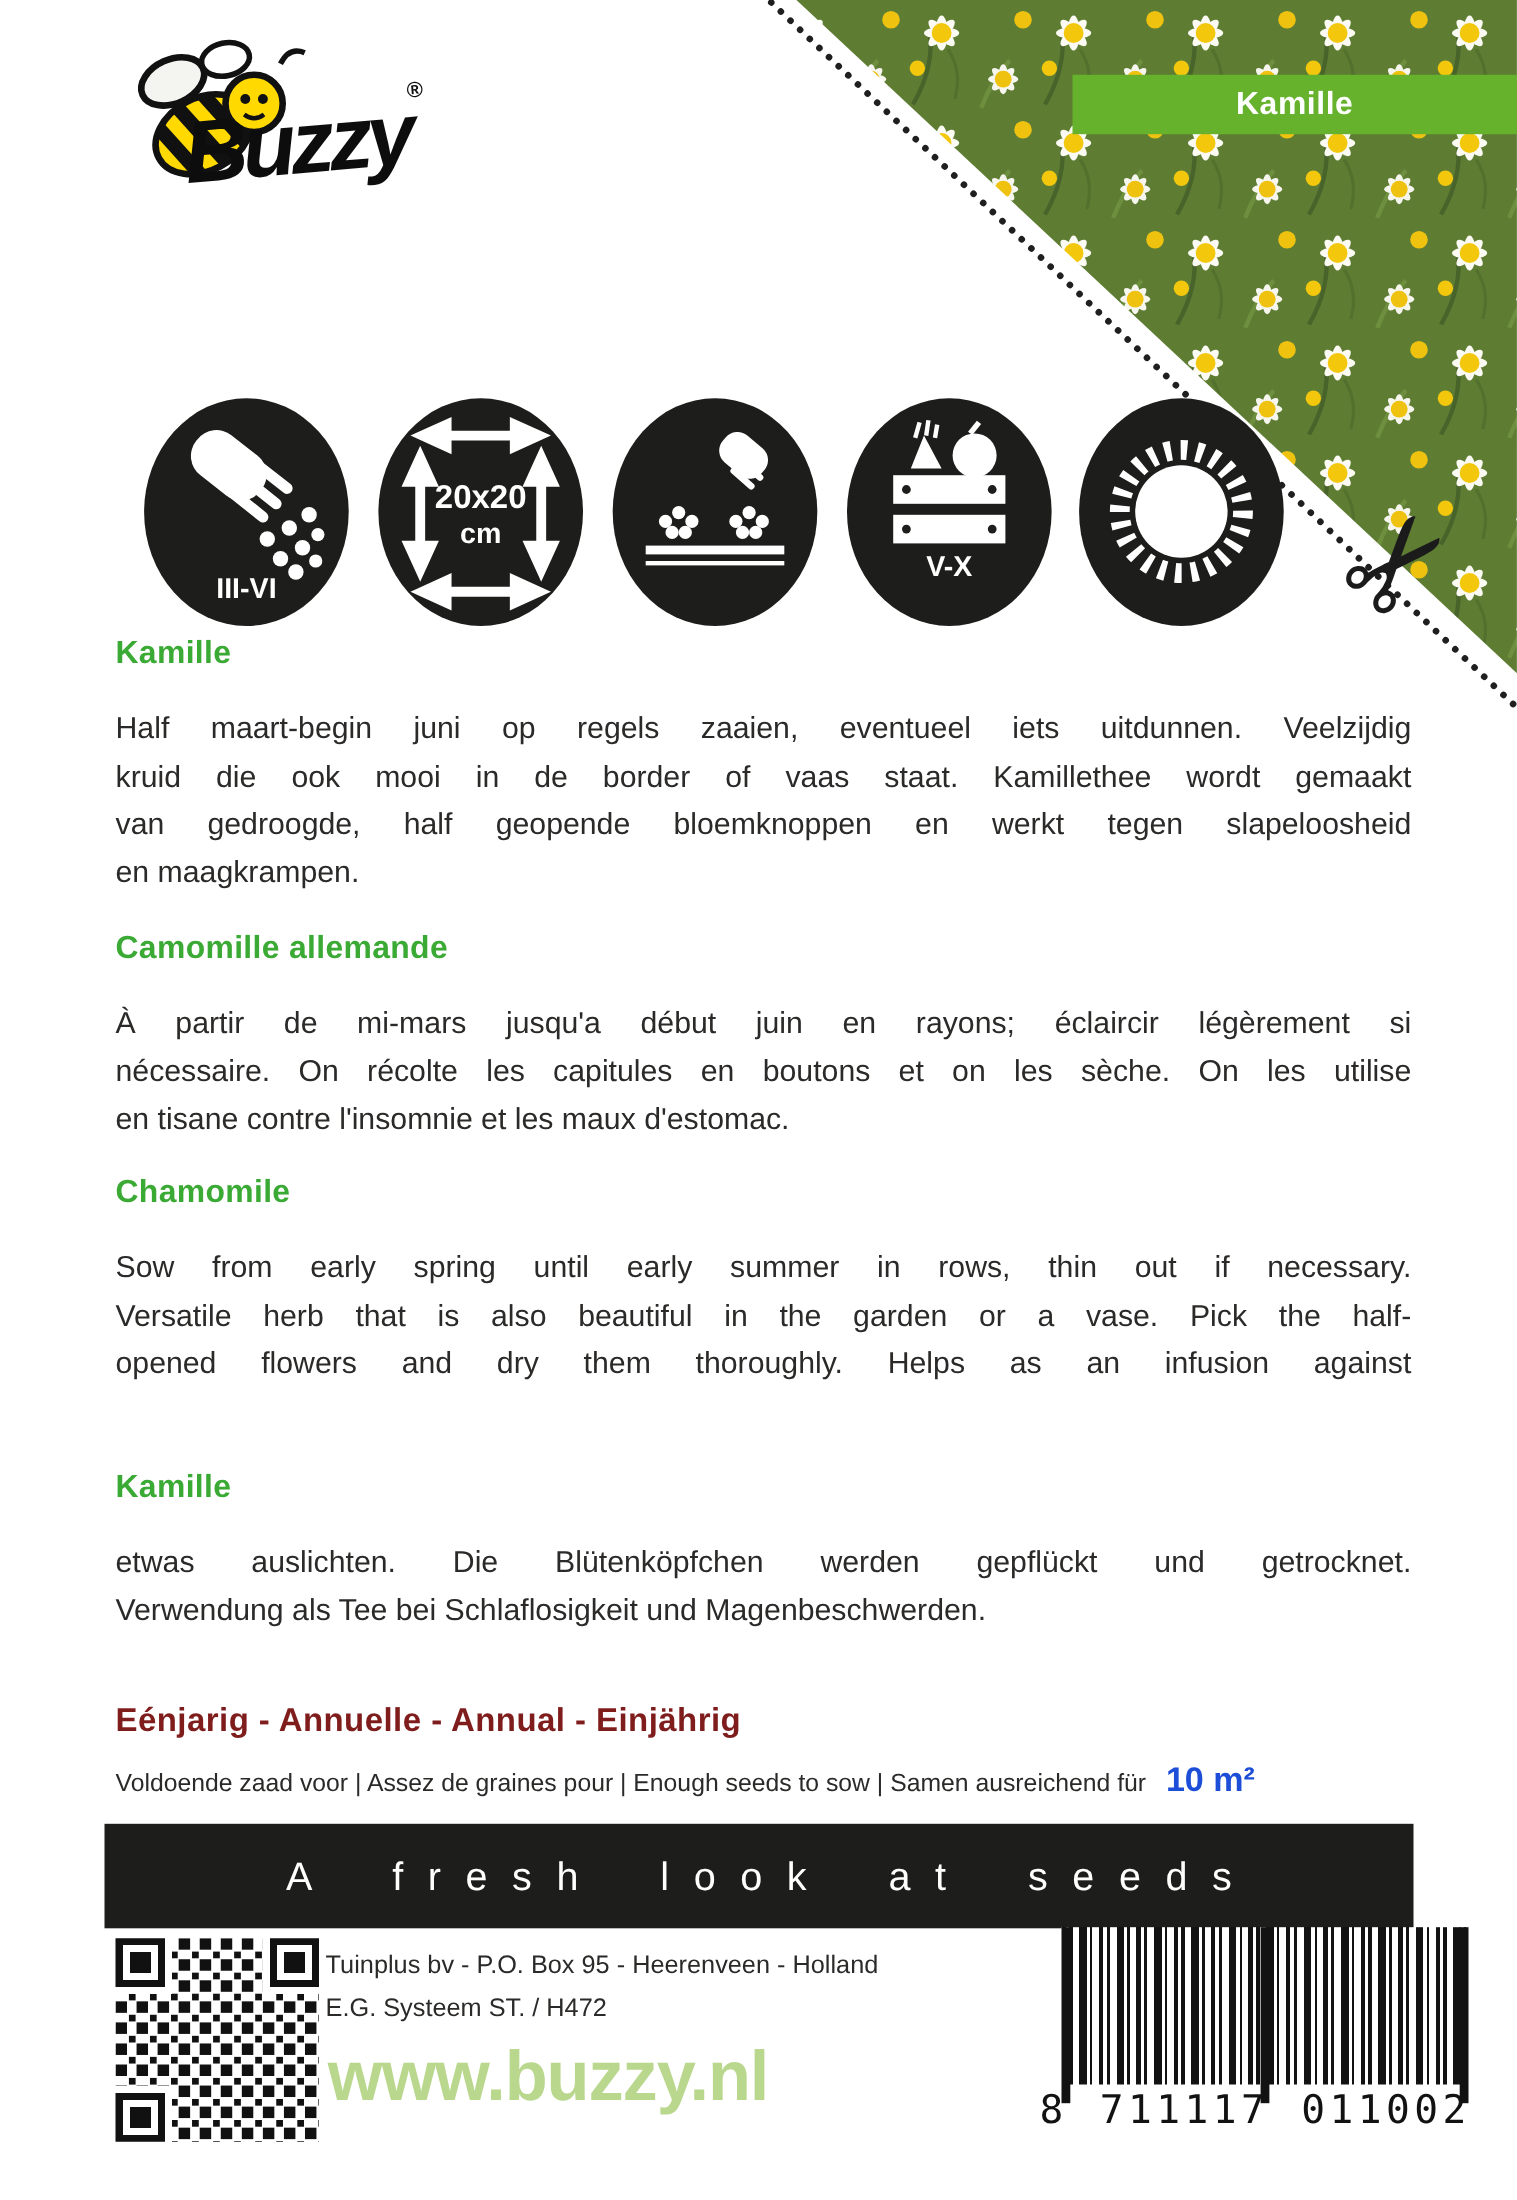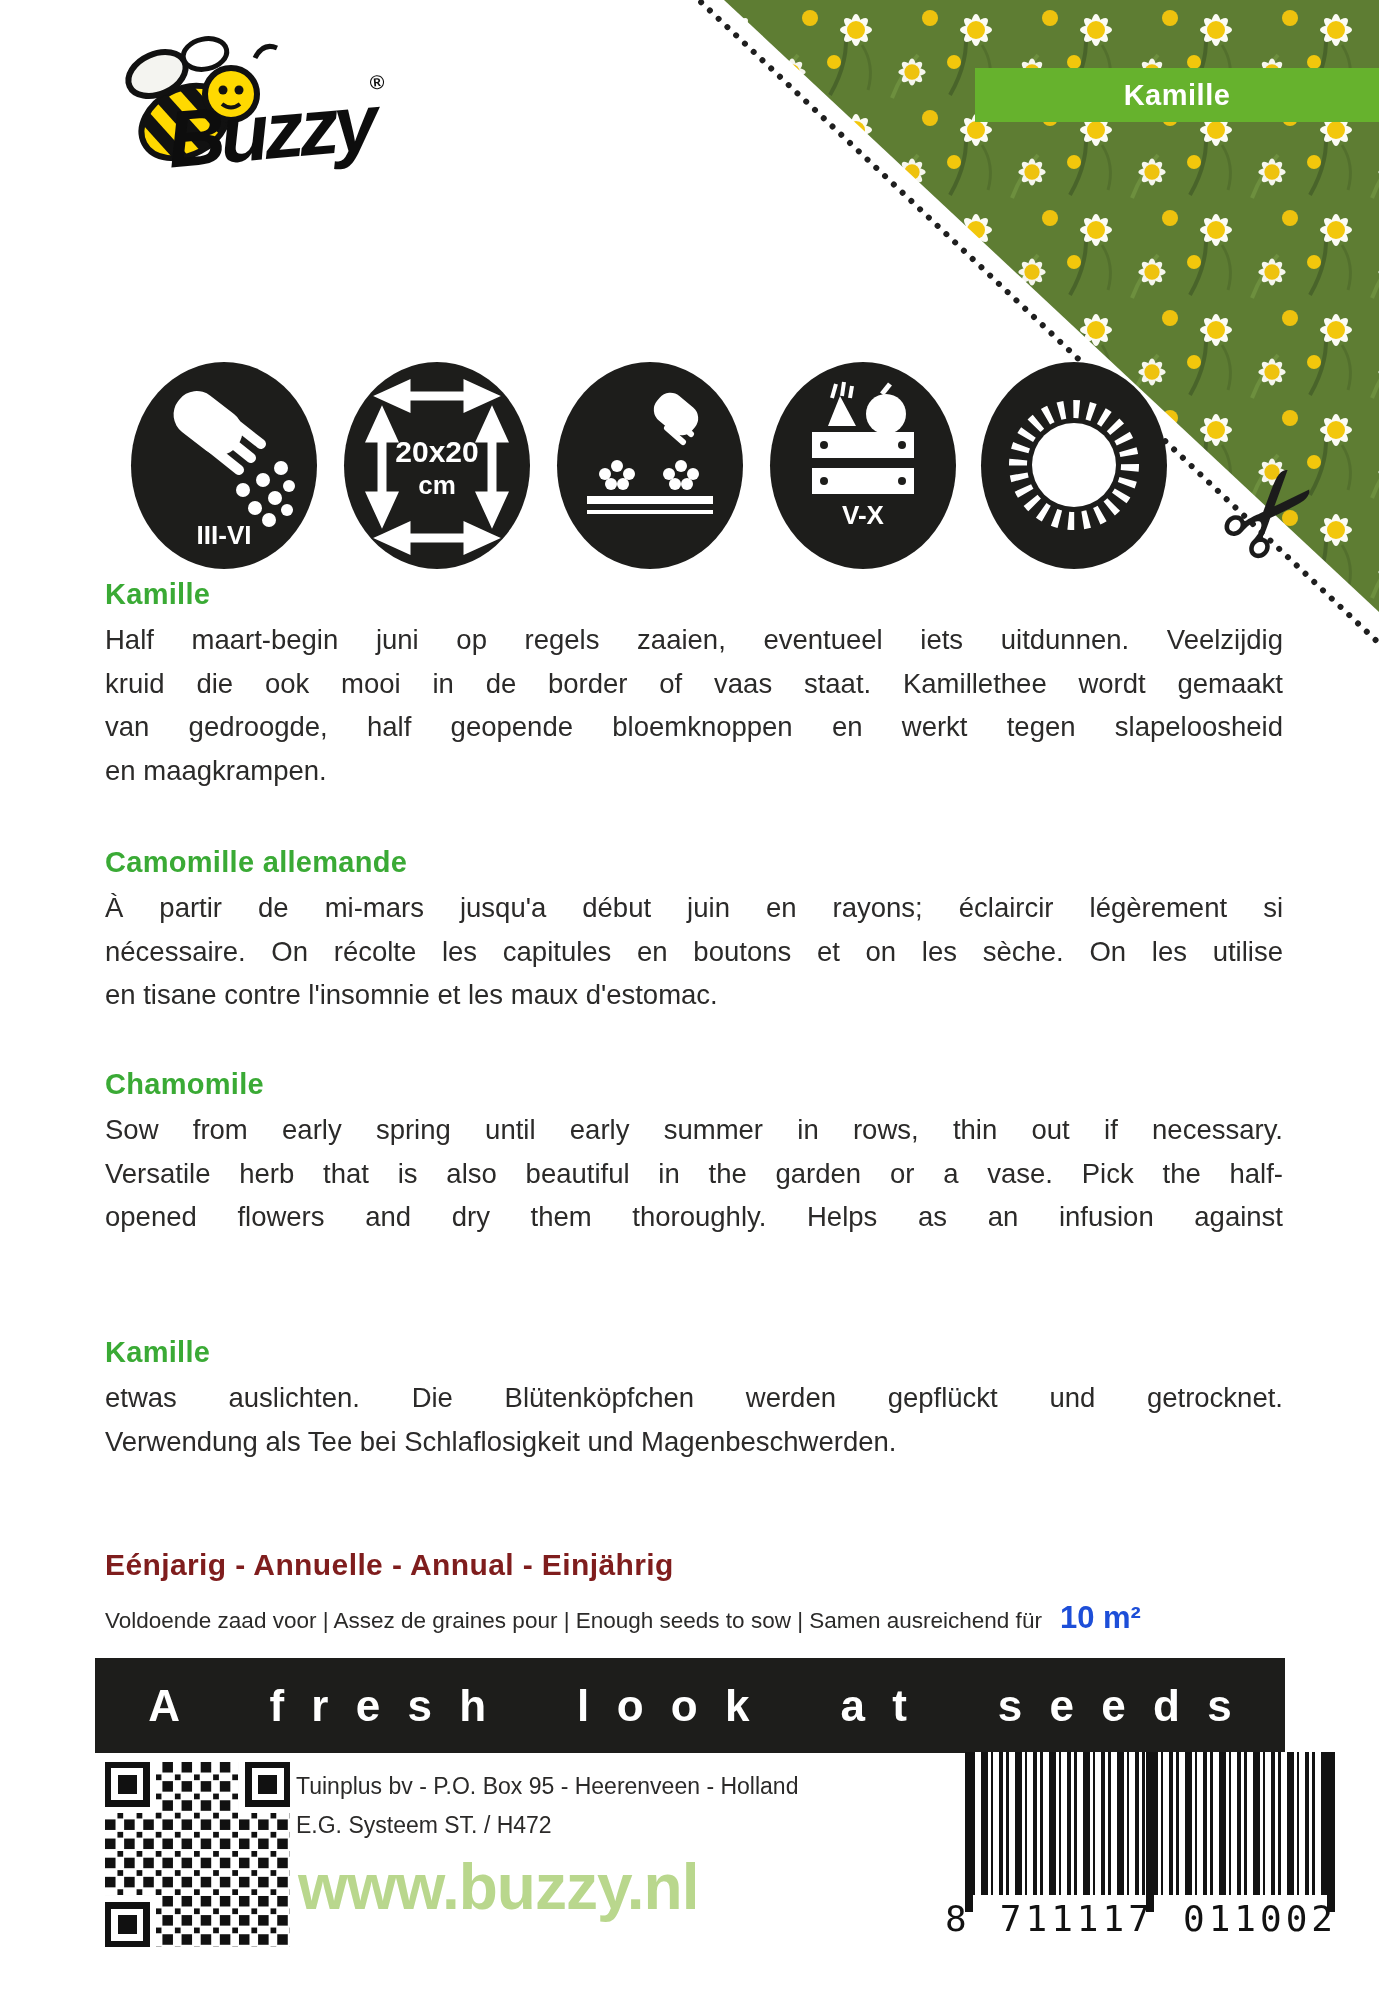--- a/index.html
+++ b/index.html
@@ -26,36 +26,36 @@
 
   
   .picto{position:absolute;top:362px;width:186px;height:207px;background:#1d1d1b;
          border-radius:50%;}
   .picto svg{position:absolute;left:0;top:0;}
   .p1{left:131px}.p2{left:344px}.p3{left:557px}.p4{left:770px}.p5{left:981px}
 
   
   .lang{position:absolute;left:105px;width:1178px;}
   .lang h2{margin:0;font-size:29px;font-weight:bold;color:#3aaa35;letter-spacing:.3px;}
-  .lang .body{margin-top:7px;font-size:27.5px;line-height:43.5px;color:#2b2a29;}
+  .lang .body{margin-top:29px;font-size:27.5px;line-height:43.5px;color:#2b2a29;}
   .jline{text-align:justify;text-align-last:justify;}
   .jline.last{text-align:left;text-align-last:left;}
 
   .annual{position:absolute;left:105px;top:1548px;font-size:30px;font-weight:bold;
           color:#7f1d1d;letter-spacing:.4px;}
   .seeds{position:absolute;left:105px;top:1600px;width:1180px;display:flex;
          align-items:baseline;gap:18px;}
   .seeds .lead{font-size:22.5px;color:#2b2a29;}
   .seeds .qty{font-size:31px;font-weight:bold;color:#1d4ed8;}
 
   
   .tagline{position:absolute;left:95px;top:1658px;width:1190px;height:95px;background:#1d1d1b;
            display:flex;align-items:center;justify-content:center;}
-  .tagline span{color:#ffffff;font-size:44px;letter-spacing:.62em;word-spacing:.55em;
-                white-space:nowrap;padding-left:.62em;font-weight:bold;}
+  .tagline span{color:#ffffff;font-size:36px;letter-spacing:.62em;word-spacing:.55em;
+                white-space:nowrap;padding-left:.62em;}
 
   
   .qr{position:absolute;left:105px;top:1762px;width:185px;height:185px;}
   .addr1{position:absolute;left:296px;top:1773px;font-size:23px;color:#2b2a29;}
   .addr2{position:absolute;left:296px;top:1812px;font-size:23px;color:#2b2a29;}
   .website{position:absolute;left:298px;top:1855px;font-size:64px;font-weight:bold;
            color:#b9d78d;letter-spacing:-1px;line-height:1;}
   .bars{position:absolute;left:965px;top:1752px;width:370px;height:143px;
         background:repeating-linear-gradient(90deg,#121212 0 4px,#ffffff 4px 7px,#121212 7px 10px,
         #ffffff 10px 16px,#121212 16px 23px,#ffffff 23px 26px,#121212 26px 28px,#ffffff 28px 34px);}

